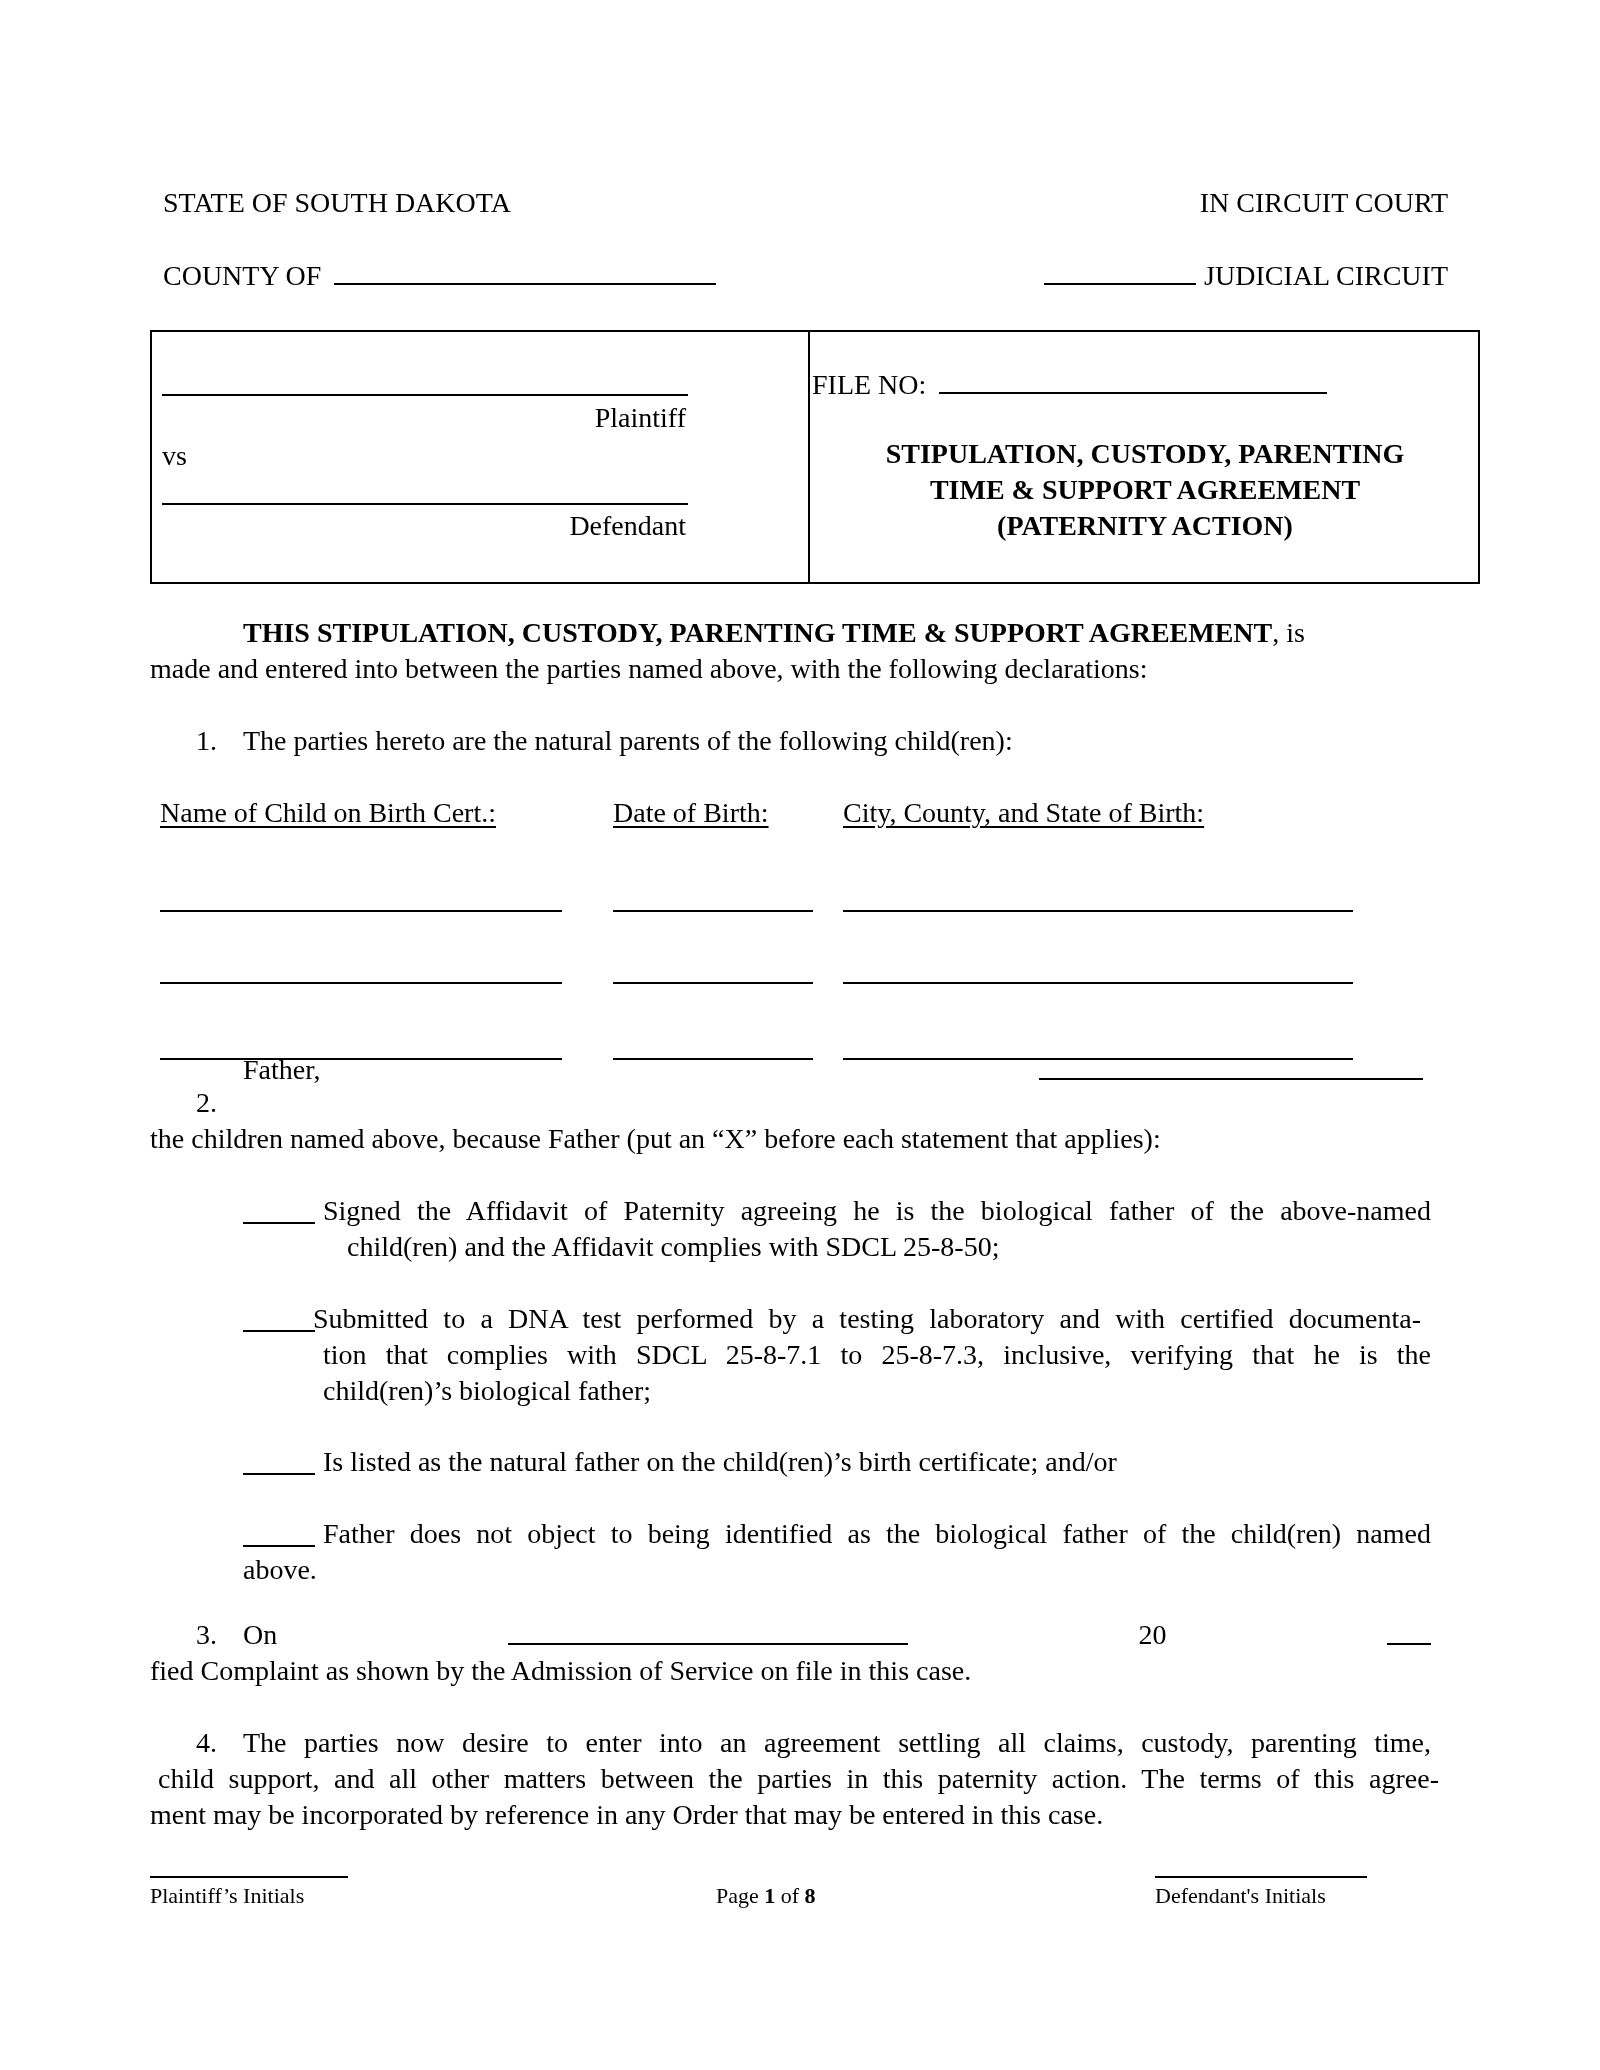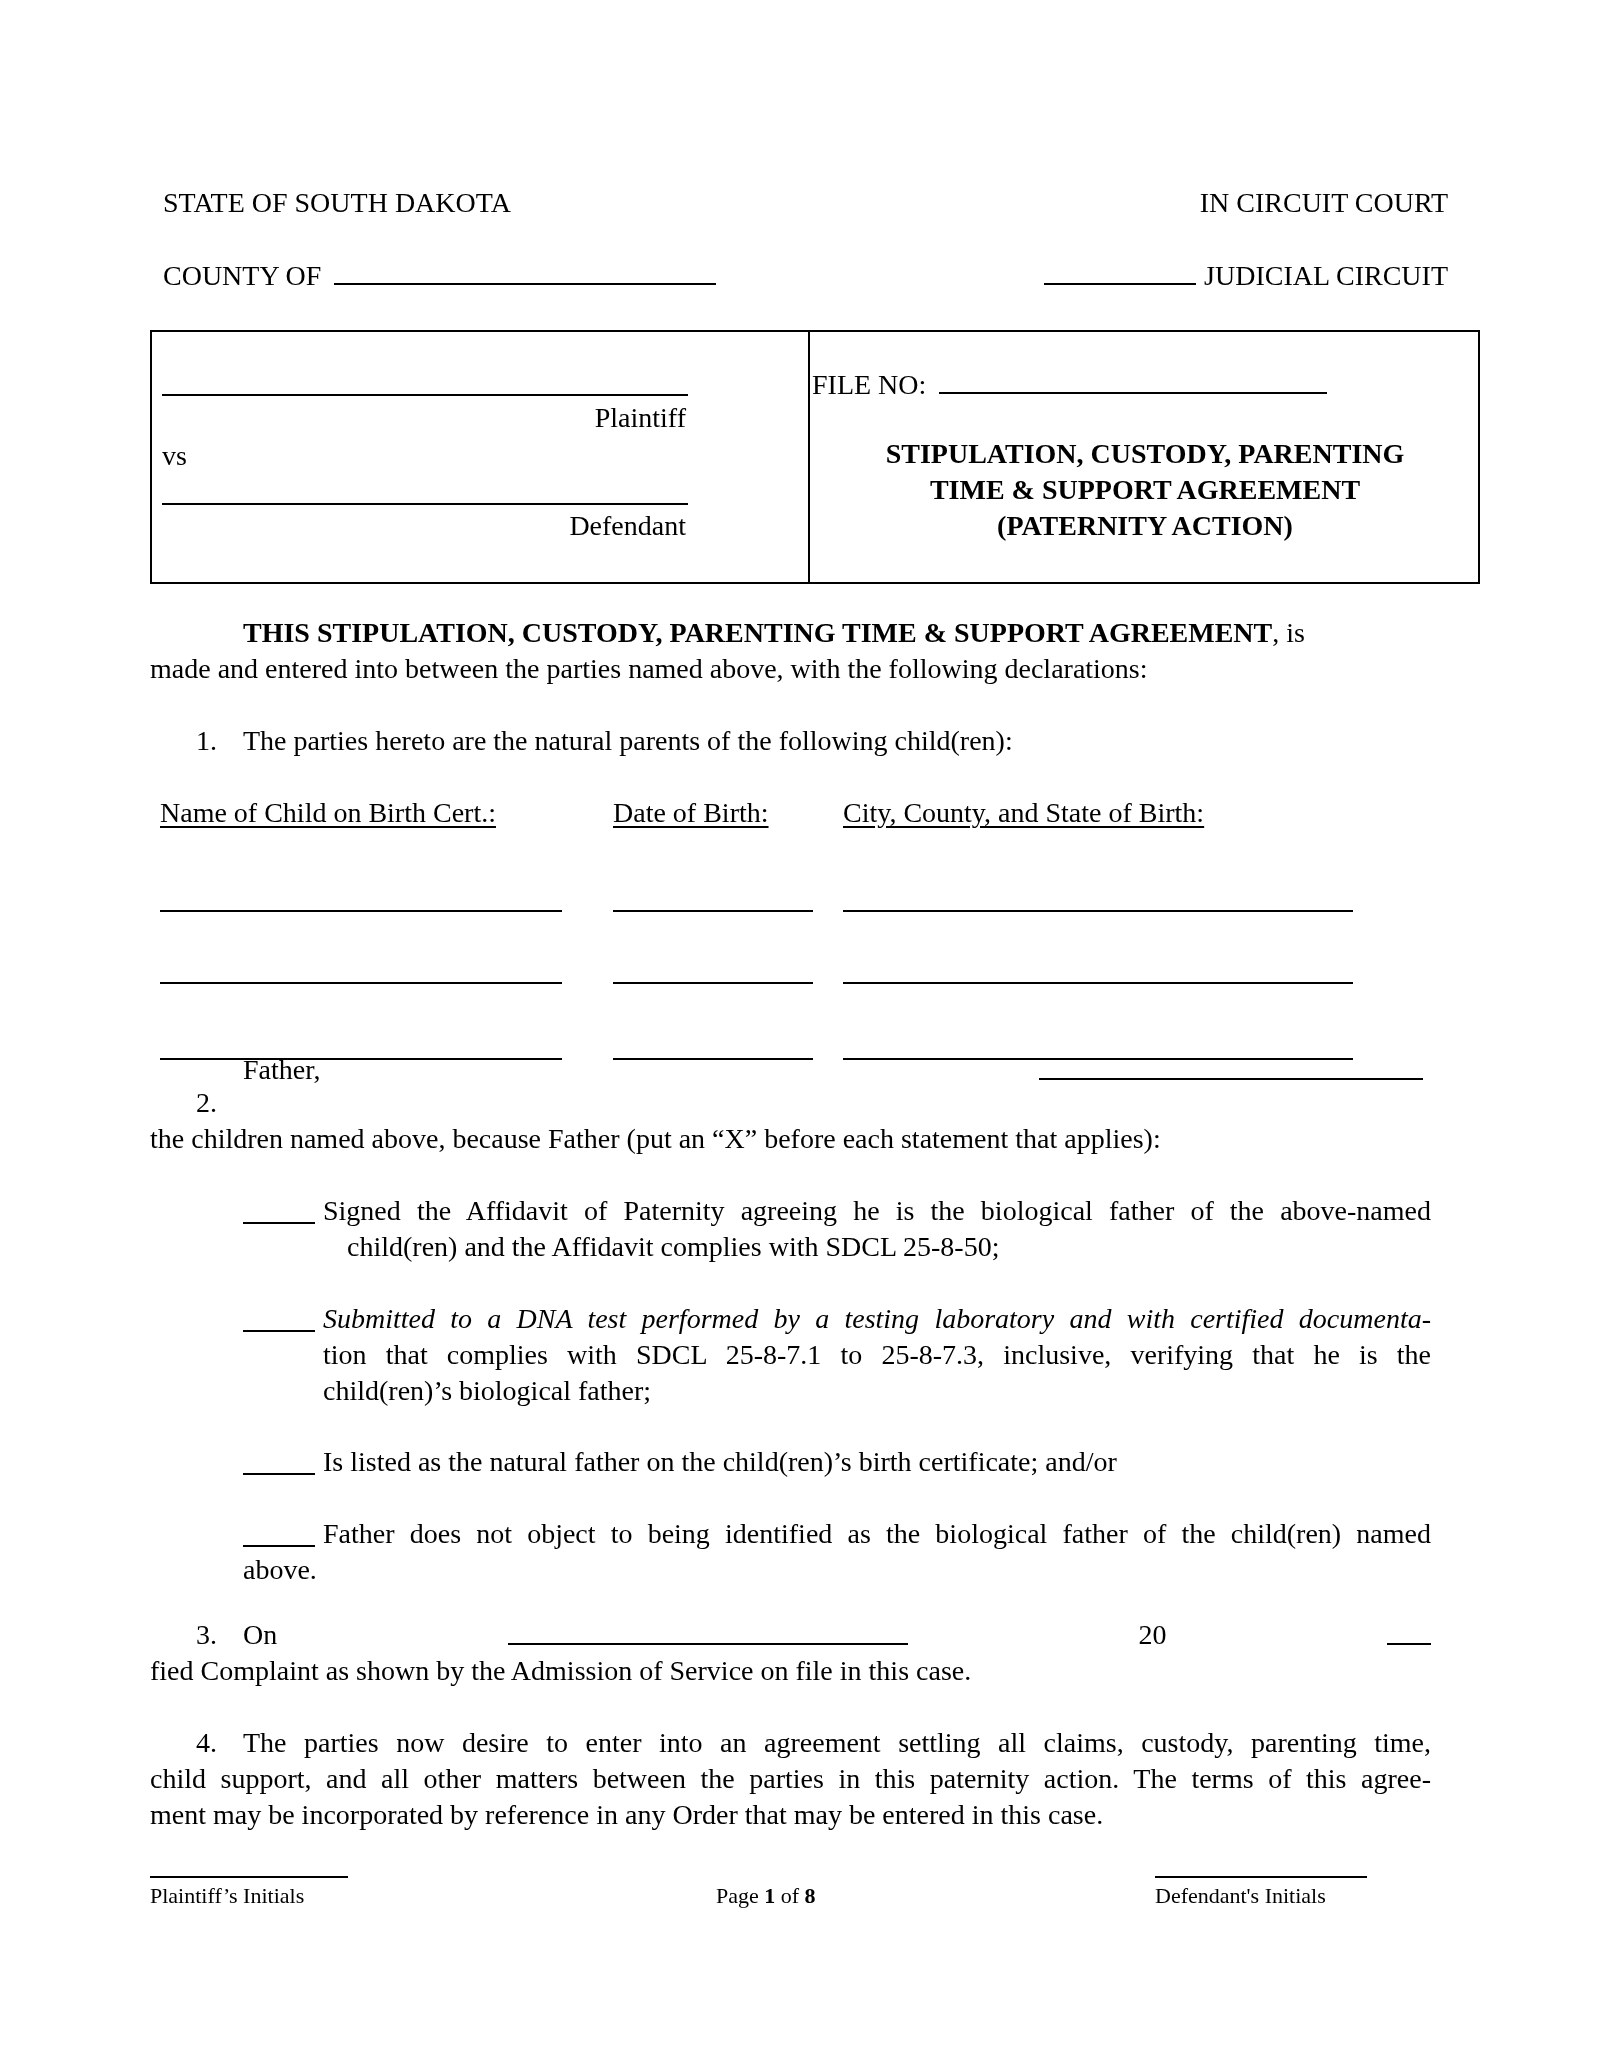--- a/index.html
+++ b/index.html
@@ -83,21 +83,21 @@
 <div class="t" style="left:150px; top:1121px;">the children named above, because Father (put an “X” before each statement that applies):</div>
 
 <div>
   <span class="hline" style="left:243px; top:1222px; width:72px;"></span>
   <div class="t" style="left:323px; top:1193px; width:1108px; text-align:justify; text-align-last:justify;">Signed the Affidavit of Paternity agreeing he is the biological father of the above-named</div>
   <div class="t" style="left:323px; top:1229px;margin-left:24px;">child(ren) and the Affidavit complies with SDCL 25-8-50;</div>
 </div>
 
 <div>
   <span class="hline" style="left:243px; top:1330px; width:72px;"></span>
-  <div class="t" style="left:323px; top:1301px; width:1108px; text-align:justify; text-align-last:justify;font-style:italic;">Submitted to a DNA test performed by a testing laboratory and with certified documenta-</div>
+  <div class="t" style="left:313px; top:1301px; width:1108px; text-align:justify; text-align-last:justify;">Submitted to a DNA test performed by a testing laboratory and with certified documenta-</div>
   <div class="t" style="left:323px; top:1337px; width:1108px; text-align:justify; text-align-last:justify;">tion that complies with SDCL 25-8-7.1 to 25-8-7.3, inclusive, verifying that he is the</div>
   <div class="t" style="left:323px; top:1373px;">child(ren)’s biological father;</div>
 </div>
 
 <div>
   <span class="hline" style="left:243px; top:1473px; width:72px;"></span>
   <div class="t" style="left:323px; top:1444px;">Is listed as the natural father on the child(ren)’s birth certificate; and/or</div>
 </div>
 
 <div>
@@ -110,21 +110,21 @@
 <div class="t" style="left:243px; top:1617px; width:1188px; display:flex; justify-content:space-between;">
   <span>On</span>
   <span class="blank" style="width:400px; margin:0 10px;"></span>
   <span>20</span>
   <span class="blank" style="width:44px;"></span>
 </div>
 <div class="t" style="left:150px; top:1653px;">fied Complaint as shown by the Admission of Service on file in this case.</div>
 
 <div class="t" style="left:196px; top:1725px;">4.</div>
 <div class="t" style="left:243px; top:1725px; width:1188px; text-align:justify; text-align-last:justify;">The parties now desire to enter into an agreement settling all claims, custody, parenting time,</div>
-<div class="t" style="left:150px; top:1761px; width:1281px; text-align:justify; text-align-last:justify;">child support, and all other matters between the parties in this paternity action.  The terms of this agree-</div>
+<div class="t" style="left:158px; top:1761px; width:1281px; text-align:justify; text-align-last:justify;">child support, and all other matters between the parties in this paternity action.  The terms of this agree-</div>
 <div class="t" style="left:150px; top:1797px;">ment may be incorporated by reference in any Order that may be entered in this case.</div>
 
 <div class="hline" style="left:150px; top:1876px; width:198px;"></div>
 <div class="t" style="left:150px; top:1882px; font-size:22px; line-height:28px;">Plaintiff’s Initials</div>
 
 <div class="t" style="left:716px; top:1882px; font-size:22px; line-height:28px;">
   <span>Page </span><span class="b">1</span><span> of </span><span class="b">8</span>
 </div>
 
 <div class="hline" style="left:1155px; top:1876px; width:212px;"></div>

